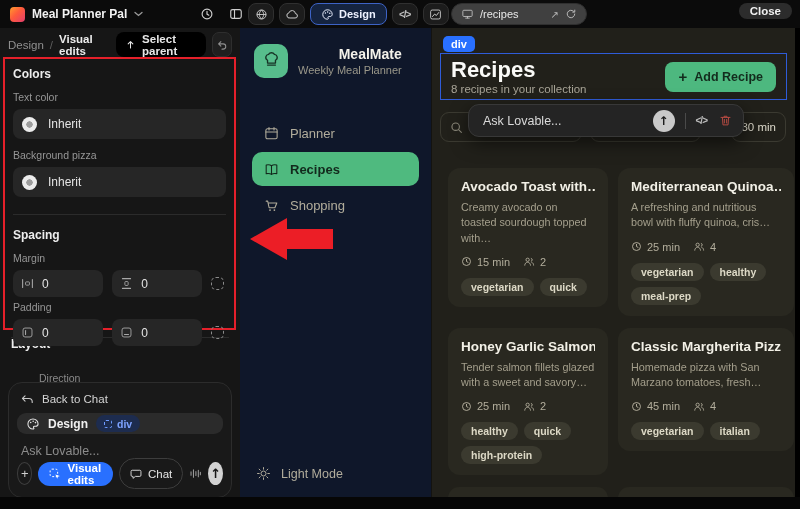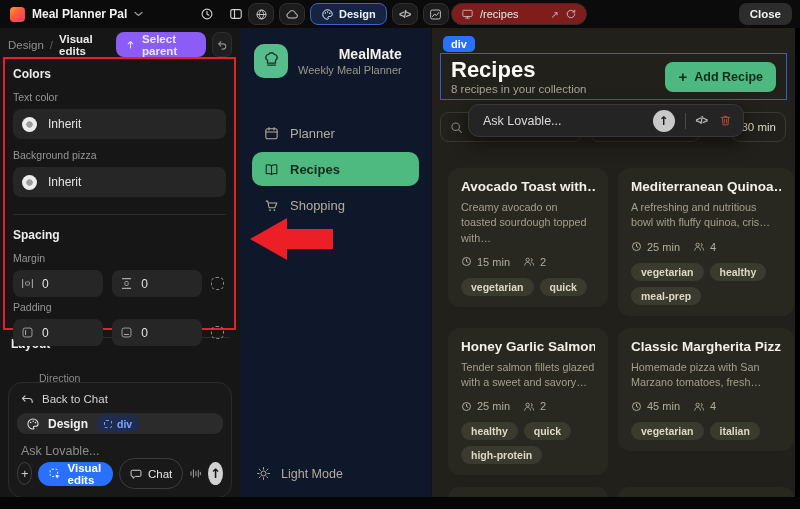--- a/index.html
+++ b/index.html
@@ -11,31 +11,31 @@
   
   #topbar { left:0; top:0; width:800px; height:28px; background:#0b0b0b; display:flex; align-items:center; z-index:40; }
   .tb-left { position:absolute; left:10px; top:0; height:28px; display:flex; align-items:center; gap:7px; }
   .logo-mark { width:15px; height:15px; border-radius:4px; background:linear-gradient(135deg,#ff9d2e 0%,#ff5a3c 45%,#e23d6d 100%); }
   .proj-name { color:#f2f2f2; font-size:12px; font-weight:700; }
   .tb-icons1 { position:absolute; left:200px; top:0; height:28px; display:flex; align-items:center; gap:15px; color:#cfcfcf; }
   .tb-group { position:absolute; left:248px; top:3px; height:22px; display:flex; align-items:center; gap:5px; }
   .tb-btn { height:22px; min-width:26px; padding:0 5px; display:flex; align-items:center; justify-content:center; gap:5px; background:#1c1c1c; border:1px solid #303030; border-radius:8px; color:#cfcfcf; font-size:11px; }
   .tb-btn.design { background:#152440; border-color:#3d63c6; color:#eef2ff; font-weight:700; padding:0 10px; }
   .tb-plus { color:#cfcfcf; font-size:14px; margin-left:4px; }
-  .urlbar { position:absolute; left:451px; top:3px; width:136px; height:22px; border:1px solid #2f2f2f; background:#7f1d1d; border-radius:11px; display:flex; align-items:center; gap:6px; padding:0 9px; color:#bdbdbd; }
+  .urlbar { position:absolute; left:451px; top:3px; width:136px; height:22px; border:1px solid #2f2f2f; background:#404040; border-radius:11px; display:flex; align-items:center; gap:6px; padding:0 9px; color:#bdbdbd; }
   .urlbar .path { color:#e8e8e8; font-size:11px; flex:1; }
-  .close-btn { position:absolute; right:8px; top:3px; height:22px; padding:0 11px; background:#2c2c2c; border-radius:8px; color:#f0f0f0; font-size:11.5px; font-weight:600; display:flex; align-items:center; }
+  .close-btn { position:absolute; right:8px; top:3px; height:16px; padding:0 11px; background:#2c2c2c; border-radius:8px; color:#f0f0f0; font-size:11.5px; font-weight:600; display:flex; align-items:center; }
 
   
   #leftpanel { left:0; top:28px; width:240px; height:469px; background:#161616; z-index:10; }
   .crumb-row { position:absolute; left:8px; right:8px; top:4px; height:25px; display:flex; align-items:center; gap:6px; }
   .crumb-root { color:#8f8f8f; font-size:11.5px; }
   .crumb-sep { color:#5f5f5f; font-size:11.5px; }
   .crumb-cur { color:#ececec; font-size:11.5px; font-weight:700; }
-  .selparent { margin-left:auto; height:25px; background:#8b5cf6; border-radius:8px; display:flex; align-items:center; gap:6px; padding:0 9px; color:#e7e7e7; font-size:11.5px; font-weight:600; }
+  .selparent { margin-left:auto; height:25px; background:#000000; border-radius:8px; display:flex; align-items:center; gap:6px; padding:0 9px; color:#e7e7e7; font-size:11.5px; font-weight:600; }
   .undo-btn { width:25px; height:25px; background:#1f1f1f; border:1px solid #2e2e2e; border-radius:7px; display:flex; align-items:center; justify-content:center; color:#8f8f8f; }
 
   .redbox { position:absolute; left:3px; top:29px; width:233px; height:273px; border:2px solid #e5202a; padding:8px 8px 0 8px; z-index:30; }
   .sec-h { color:#ededed; font-size:12px; font-weight:700; }
   .fld-label { color:#969696; font-size:10.5px; margin-top:10px; }
   .color-input { margin-top:6px; height:30px; background:#262626; border-radius:8px; display:flex; align-items:center; gap:11px; padding:0 9px; }
   .swatch { width:15px; height:15px; border-radius:50%; background:radial-gradient(circle at 50% 50%, #9d9d9d 0 28%, #ececec 32%); }
   .color-val { color:#e3e3e3; font-size:12px; }
   .divider { border-top:1px solid #2b2b2b; margin-top:17px; }
   .sp-row { margin-top:6px; display:flex; align-items:center; gap:9px; }

